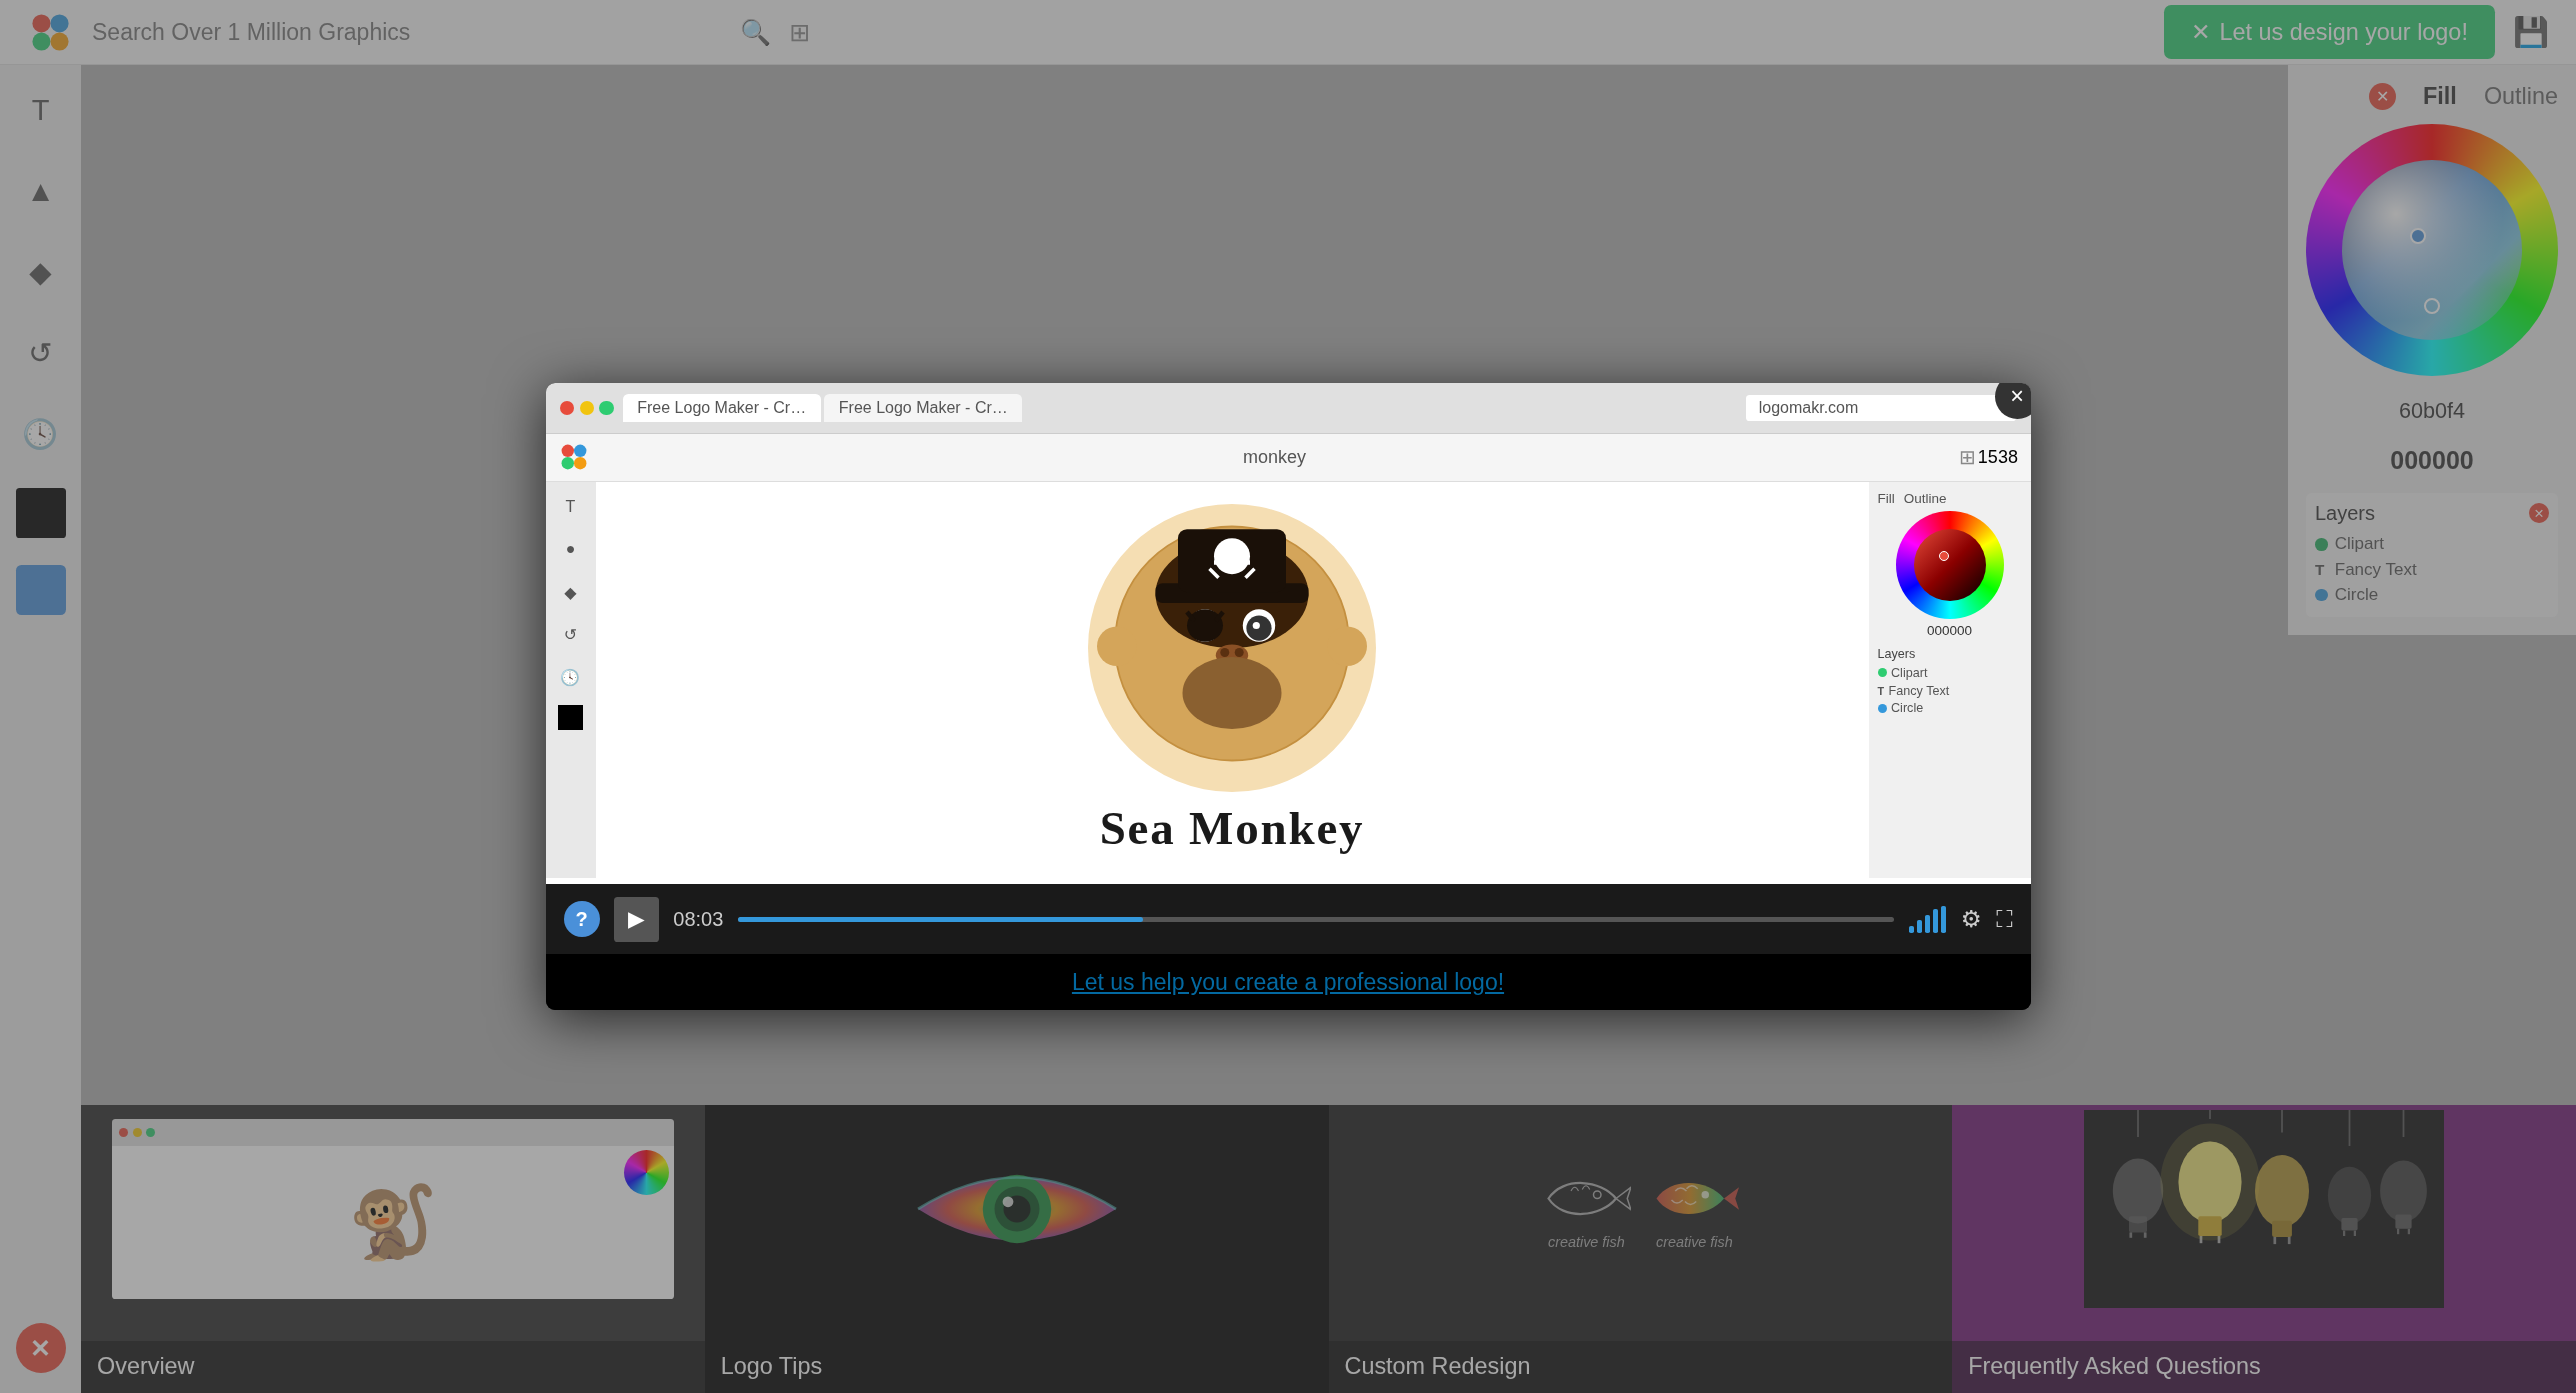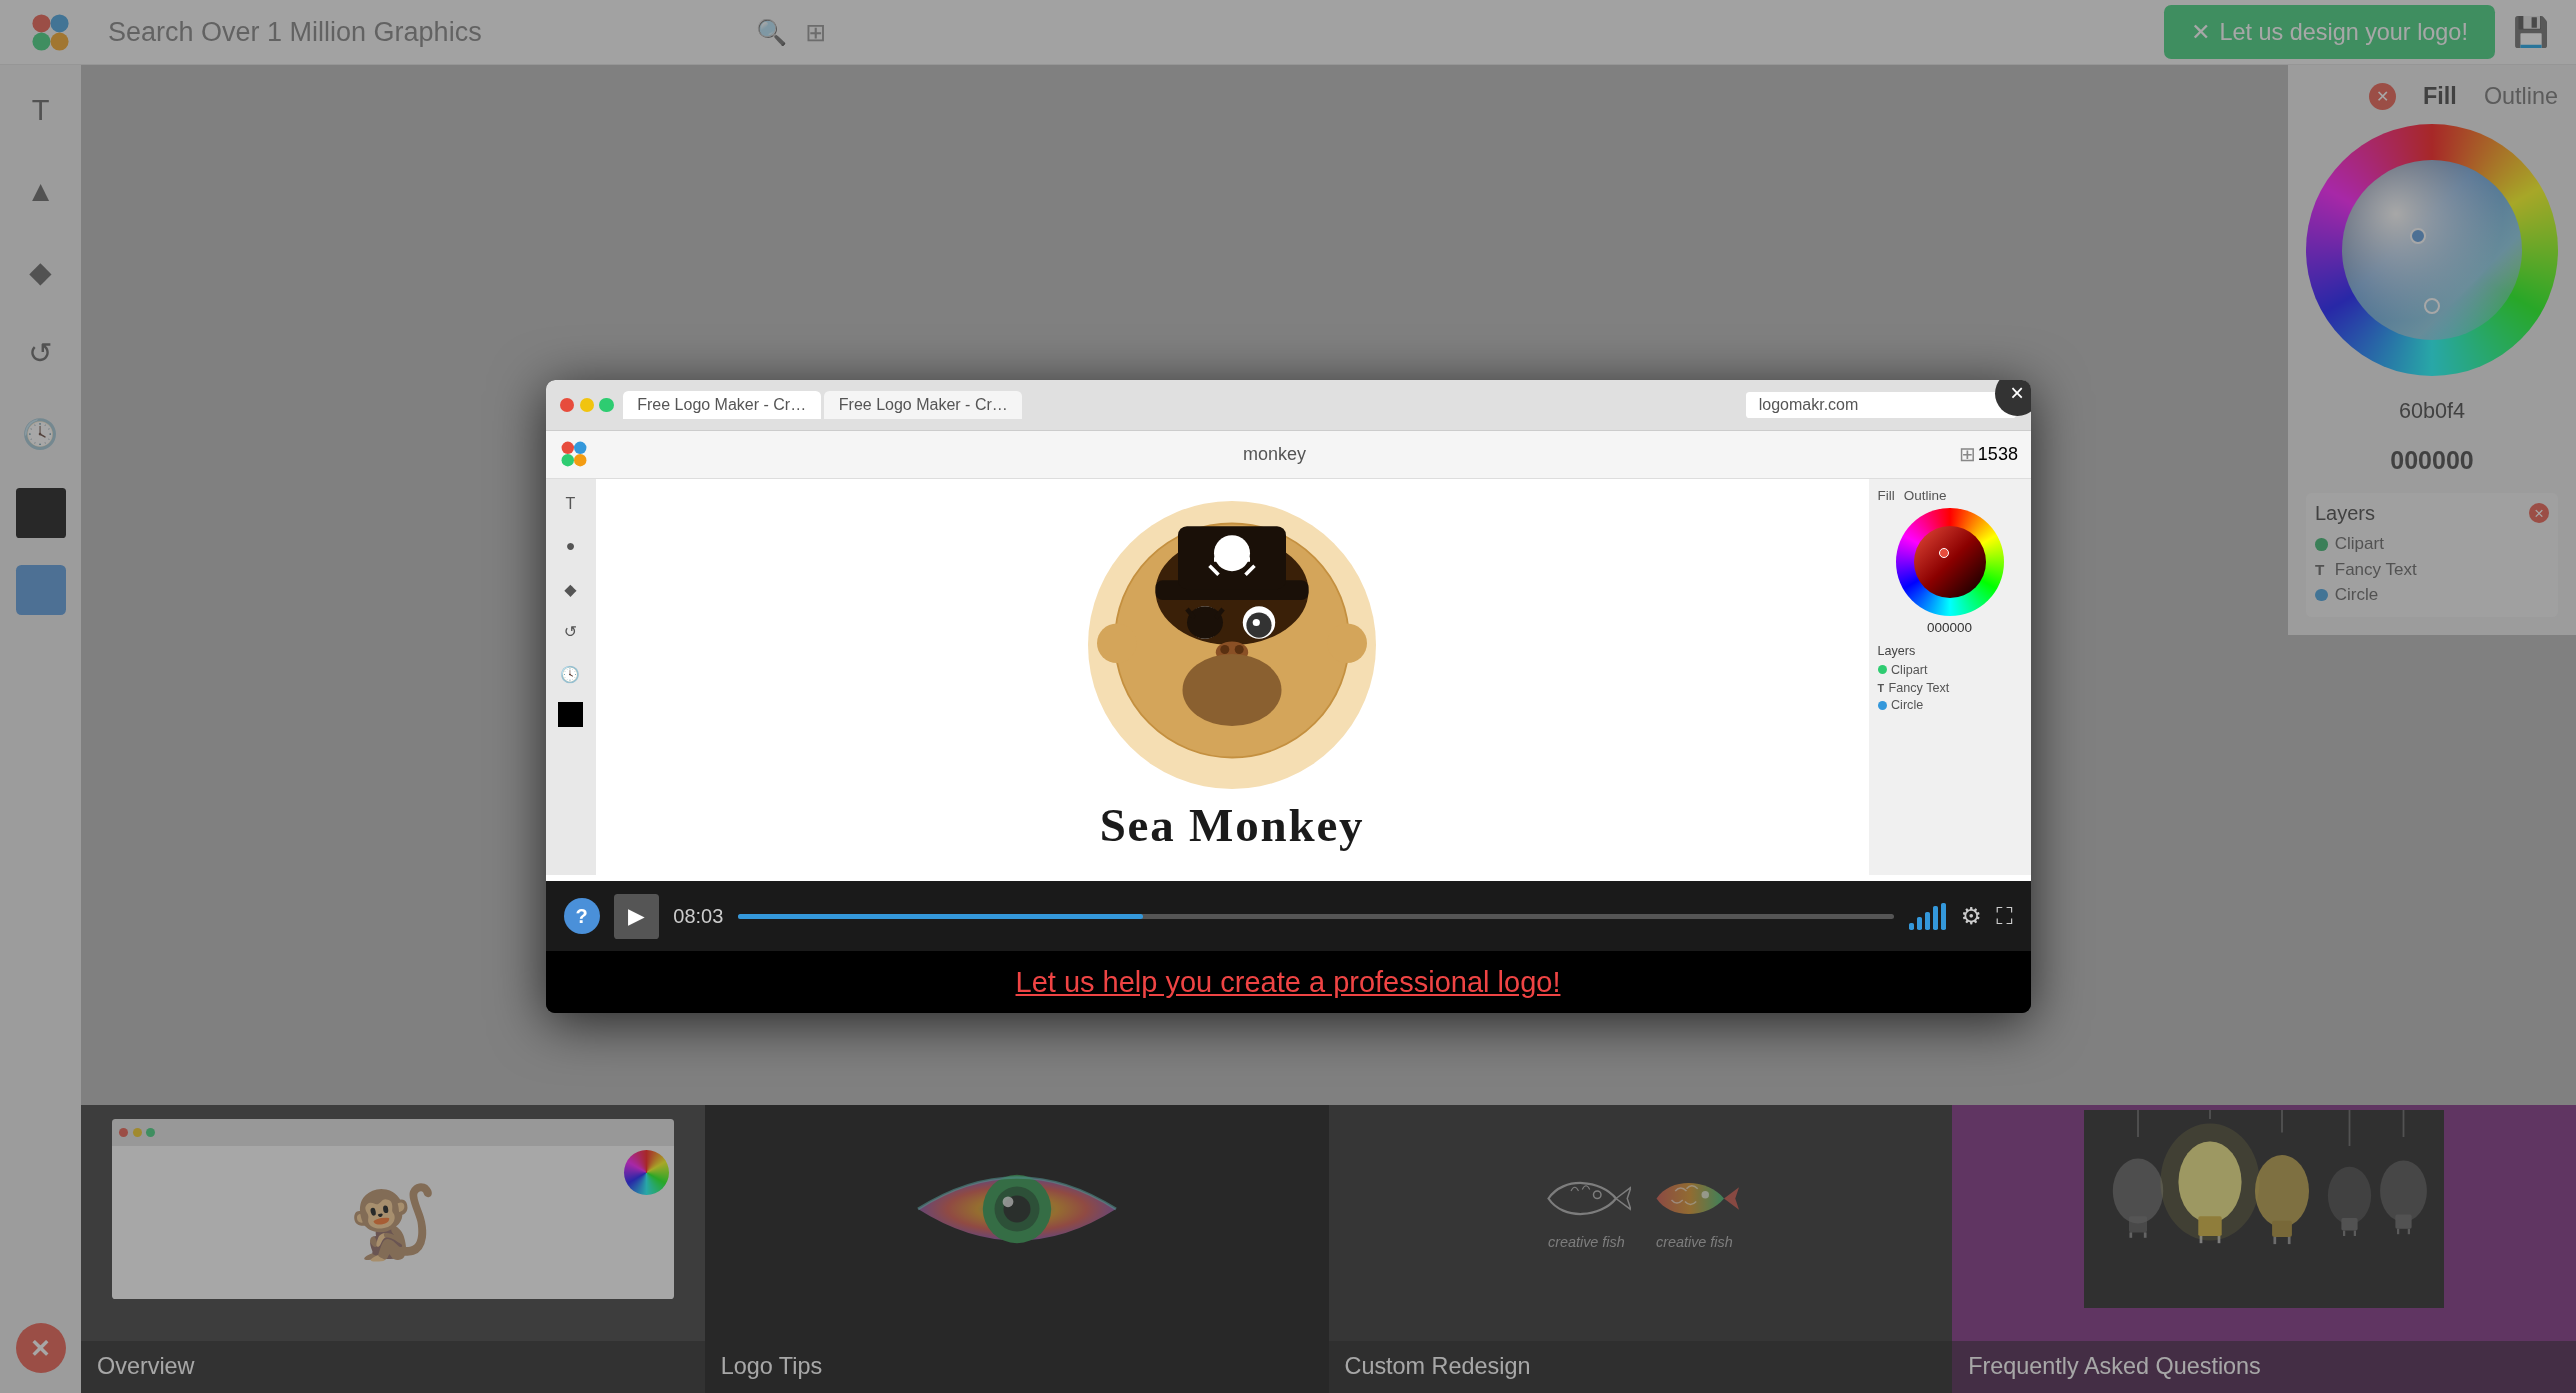--- a/index.html
+++ b/index.html
@@ -32,25 +32,24 @@
     }
     .top-bar-search {
       flex: 1;
       display: flex;
       align-items: center;
       gap: 18px;
     }
     .top-bar-search input {
       border: none;
       background: transparent;
-      font-size: 27px;
+      font-size: 23px;
       color: #555;
       outline: none;
       width: 630px;
-      margin-left: 16px;
     }
     .search-icon-btn {
       font-size: 25px;
       color: #888;
       cursor: pointer;
       background: none;
       border: none;
     }
     .grid-icon-btn {
       font-size: 25px;
@@ -609,22 +608,22 @@
       cursor: pointer;
     }
 
     
     .subtitle-bar {
       background: rgba(0,0,0,0.75);
       padding: 14.4px;
       text-align: center;
     }
     .subtitle-text {
-      color: #ef4444;
-      font-size: 29px;
+      color: #0369a1;
+      font-size: 23px;
       text-decoration: underline;
       cursor: pointer;
       margin-top: 24px;
     }
 
     
     .bottom-thumbnails {
       position: absolute;
       bottom: 0;
       left: 81px;

